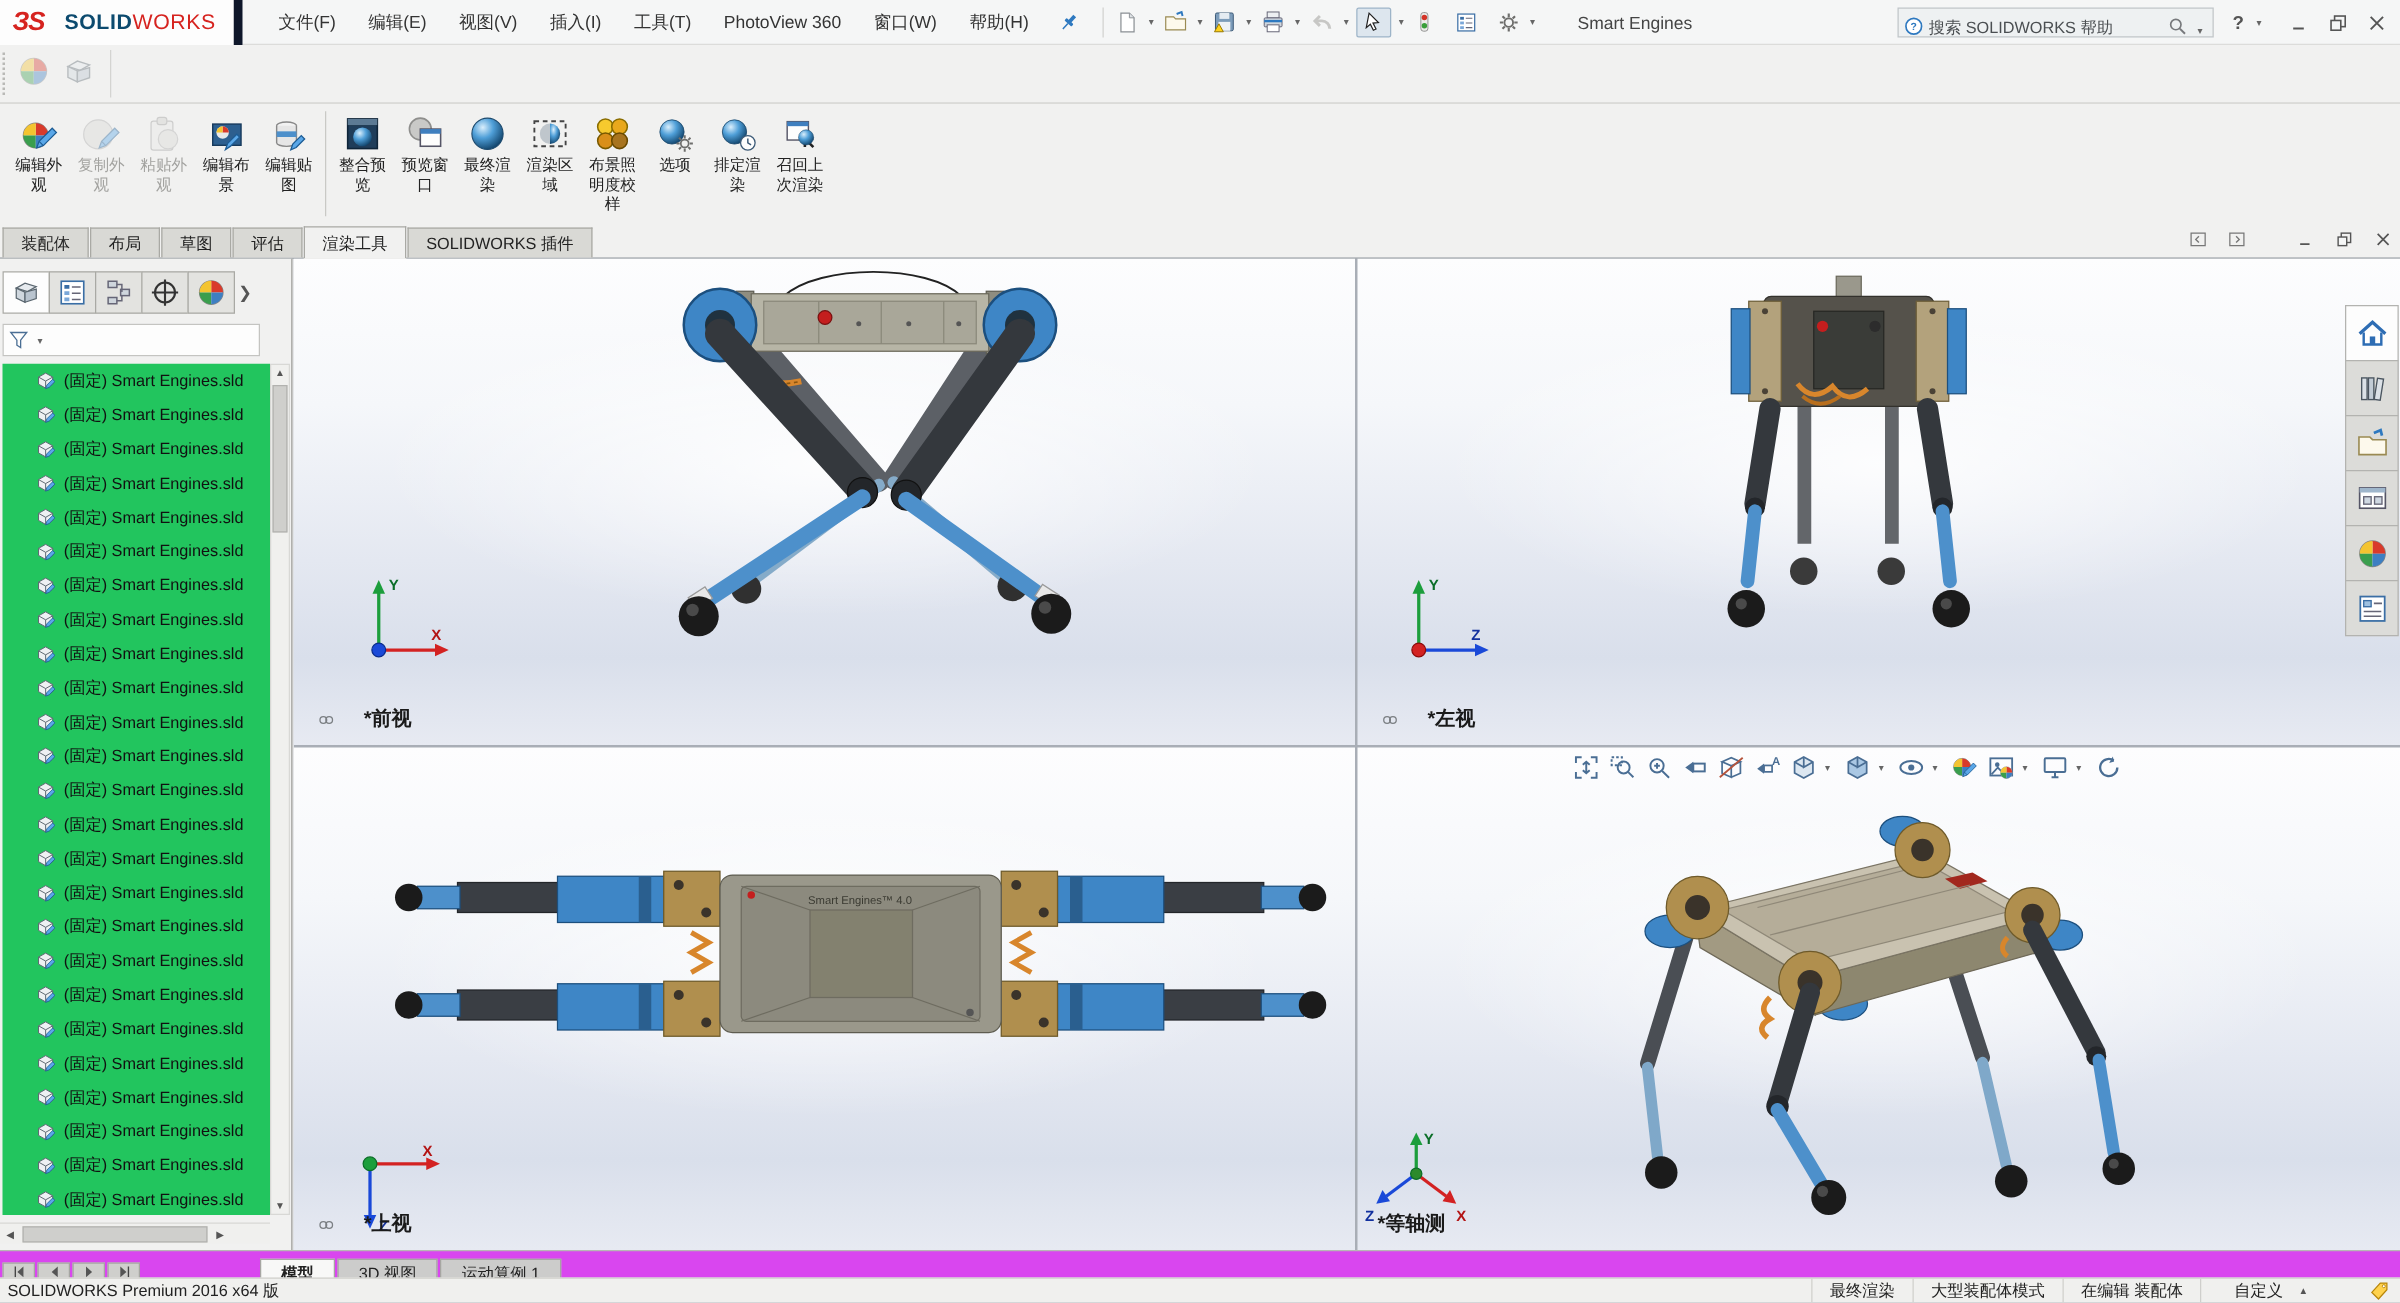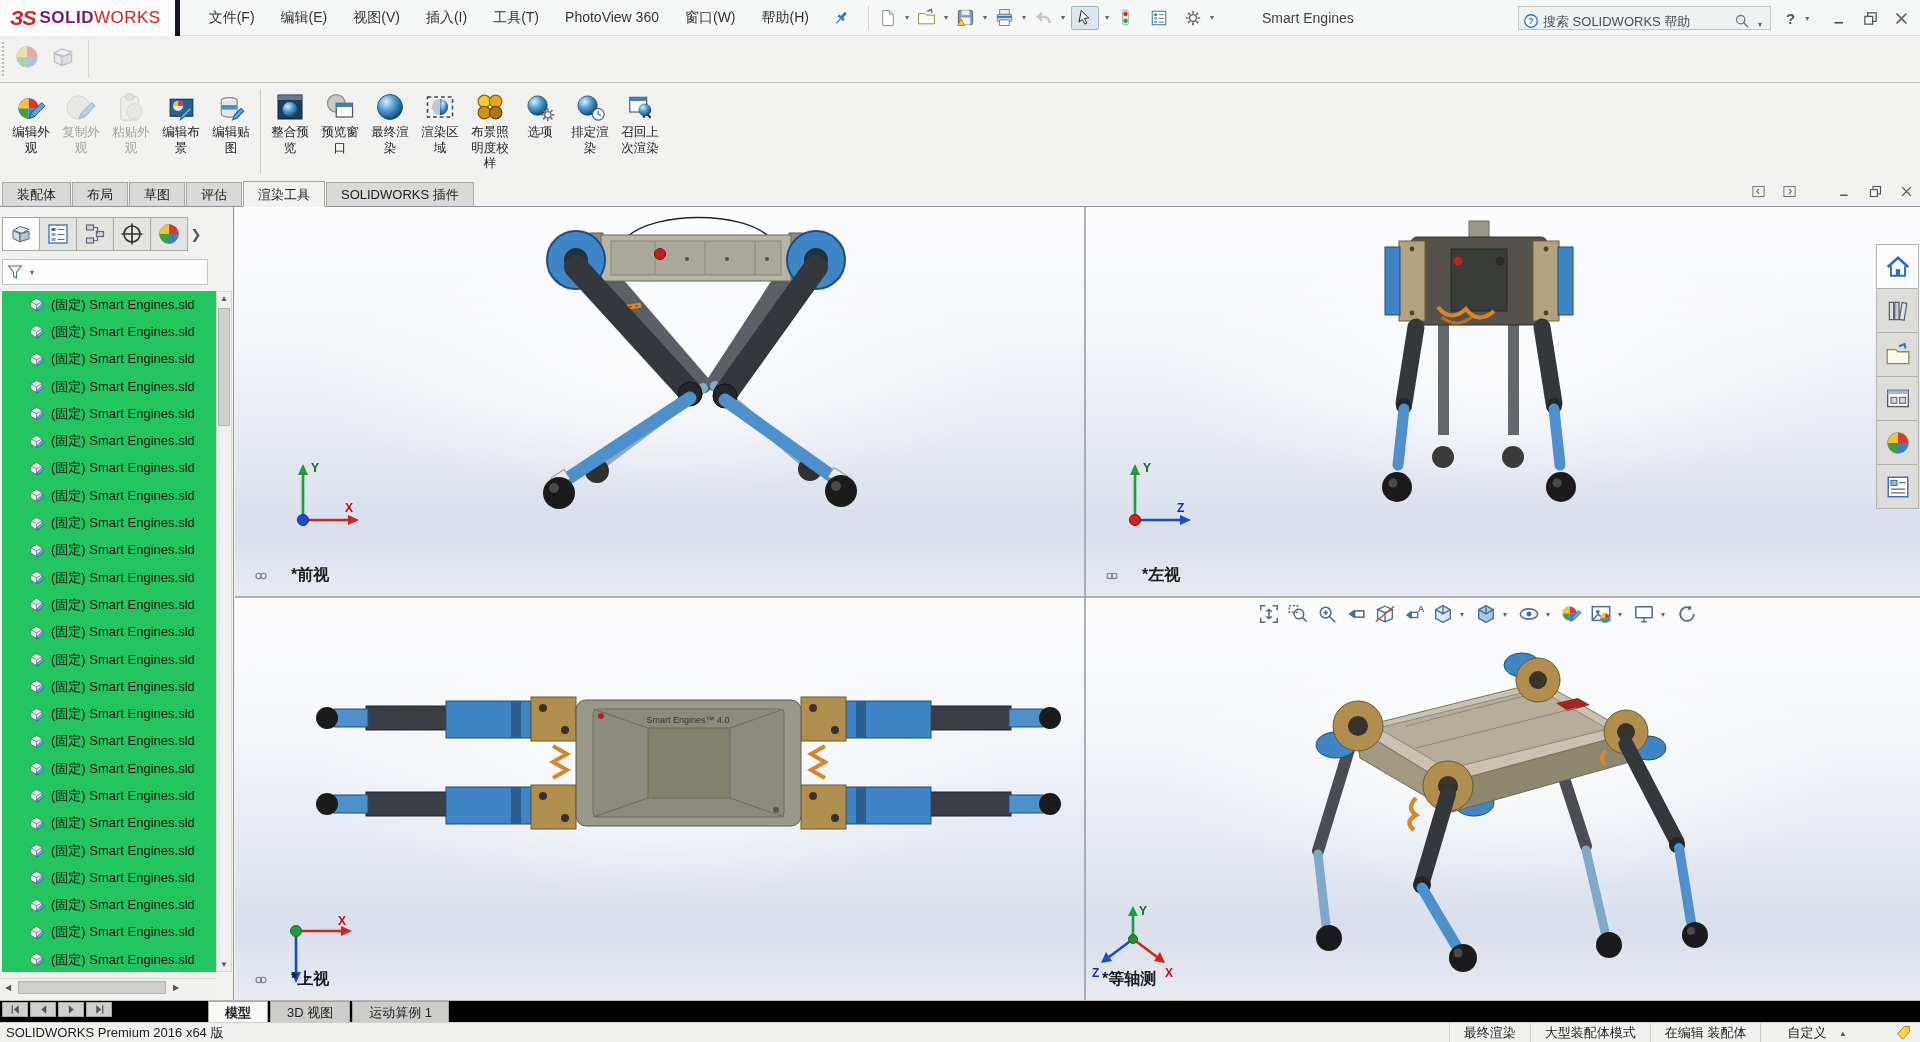--- a/index.html
+++ b/index.html
@@ -2,23 +2,23 @@
 <html><head>
 <meta charset="utf-8">
 <style>
   *{box-sizing:border-box;margin:0;padding:0}
   html,body{width:1920px;height:1042px;overflow:hidden}
   body{font-family:"Liberation Sans","DejaVu Sans",sans-serif;font-size:13px;color:#222;background:#e4e4e4}
   .app{position:relative;width:1920px;height:1042px;background:#f1f1f0;overflow:hidden}
 
   
   .titlebar{position:absolute;left:0;top:0;width:1920px;height:36px;background:#f5f6f6;border-bottom:1px solid #dcdcda;display:flex;align-items:center}
-  .logo{display:flex;align-items:baseline;gap:4px;padding:0 14px 0 10px;height:36px;align-items:center;background:#fdfdfd;border-right:5px solid #0f172a}
+  .logo{display:flex;align-items:baseline;gap:16px;padding:0 14px 0 10px;height:36px;align-items:center;background:#fdfdfd;border-right:7px solid #0f172a}
   .logo-sym{color:#d6231f;font-size:21px;font-weight:bold;font-style:italic;letter-spacing:-1px}
-  .logo-bold{color:#701a75;font-size:17px;font-weight:bold;letter-spacing:.5px}
+  .logo-bold{color:#0c4a6e;font-size:17px;font-weight:bold;letter-spacing:.5px}
   .logo-light{color:#d6231f;font-size:17px;letter-spacing:.5px}
   .menus{display:flex;margin-left:16px}
   .menu{padding:0 13px;font-size:14px;color:#333;line-height:35px;cursor:default}
   .pin{margin:0 10px;display:flex;align-items:center}
   .tb-sep{width:1px;height:24px;background:#d2d2d0;margin:0 8px}
   .qat{display:flex;align-items:center;gap:2px}
   .qat-btn{display:flex;align-items:center;padding:3px 2px;border-radius:2px}
   .qat-btn svg{display:block}
   .caret{font-size:8px;color:#666;padding:0 4px}
   .qat-sel{border:1px solid #9db4c8;background:#dde6ee;padding:2px 4px;border-radius:2px}
@@ -79,21 +79,21 @@
   .triad text{font-size:12px;font-weight:bold}
   .headsup{position:absolute;left:166px;top:3px;display:flex;align-items:center;gap:7px;padding:2px 6px;border-radius:3px}
   .hu{display:flex;align-items:center;gap:2px}
 
   
   .taskpane{position:absolute;left:1876px;top:245px;width:43px}
   .tp-btn{width:43px;height:45px;background:#dcdcd9;border:1px solid #b3b3b0;margin-top:-1px;display:flex;align-items:center;justify-content:center}
   .tp-btn.active{background:#fdfdfd}
 
   
-  .modeltabs{position:absolute;left:0;top:1000px;width:1920px;height:34px;background:#000000;border-top:1px solid #b7b7b4;display:flex;align-items:flex-start}
+  .modeltabs{position:absolute;left:0;top:1000px;width:1920px;height:34px;background:#d946ef;border-top:1px solid #b7b7b4;display:flex;align-items:center}
   .nav-btn{width:26px;border:1px solid #a6a6a2;background:#cfcfcc;display:flex;align-items:center;justify-content:center;margin-left:2px;margin-top:1px;margin-bottom:1px}
   .mtab{padding:0 16px;line-height:21px;font-size:13px;color:#222;background:#cccccb;border:1px solid #a6a6a2;border-bottom:none;margin-right:2px}
   .mtab.active{background:#f8f8f7;font-weight:bold}
   .mtab-gap{width:96px}
 
   
   .statusbar{position:absolute;left:0;top:1022px;width:1920px;height:20px;background:#f0f0ee;border-top:1px solid #cfcfcc;display:flex;align-items:center;font-size:13px;color:#222}
   .sb-left{padding-left:6px}
   .sb-right{margin-left:auto;display:flex;align-items:center;height:100%}
   .sb-item{padding:0 14px;border-left:1px solid #cfcfcc;height:100%;display:flex;align-items:center}

